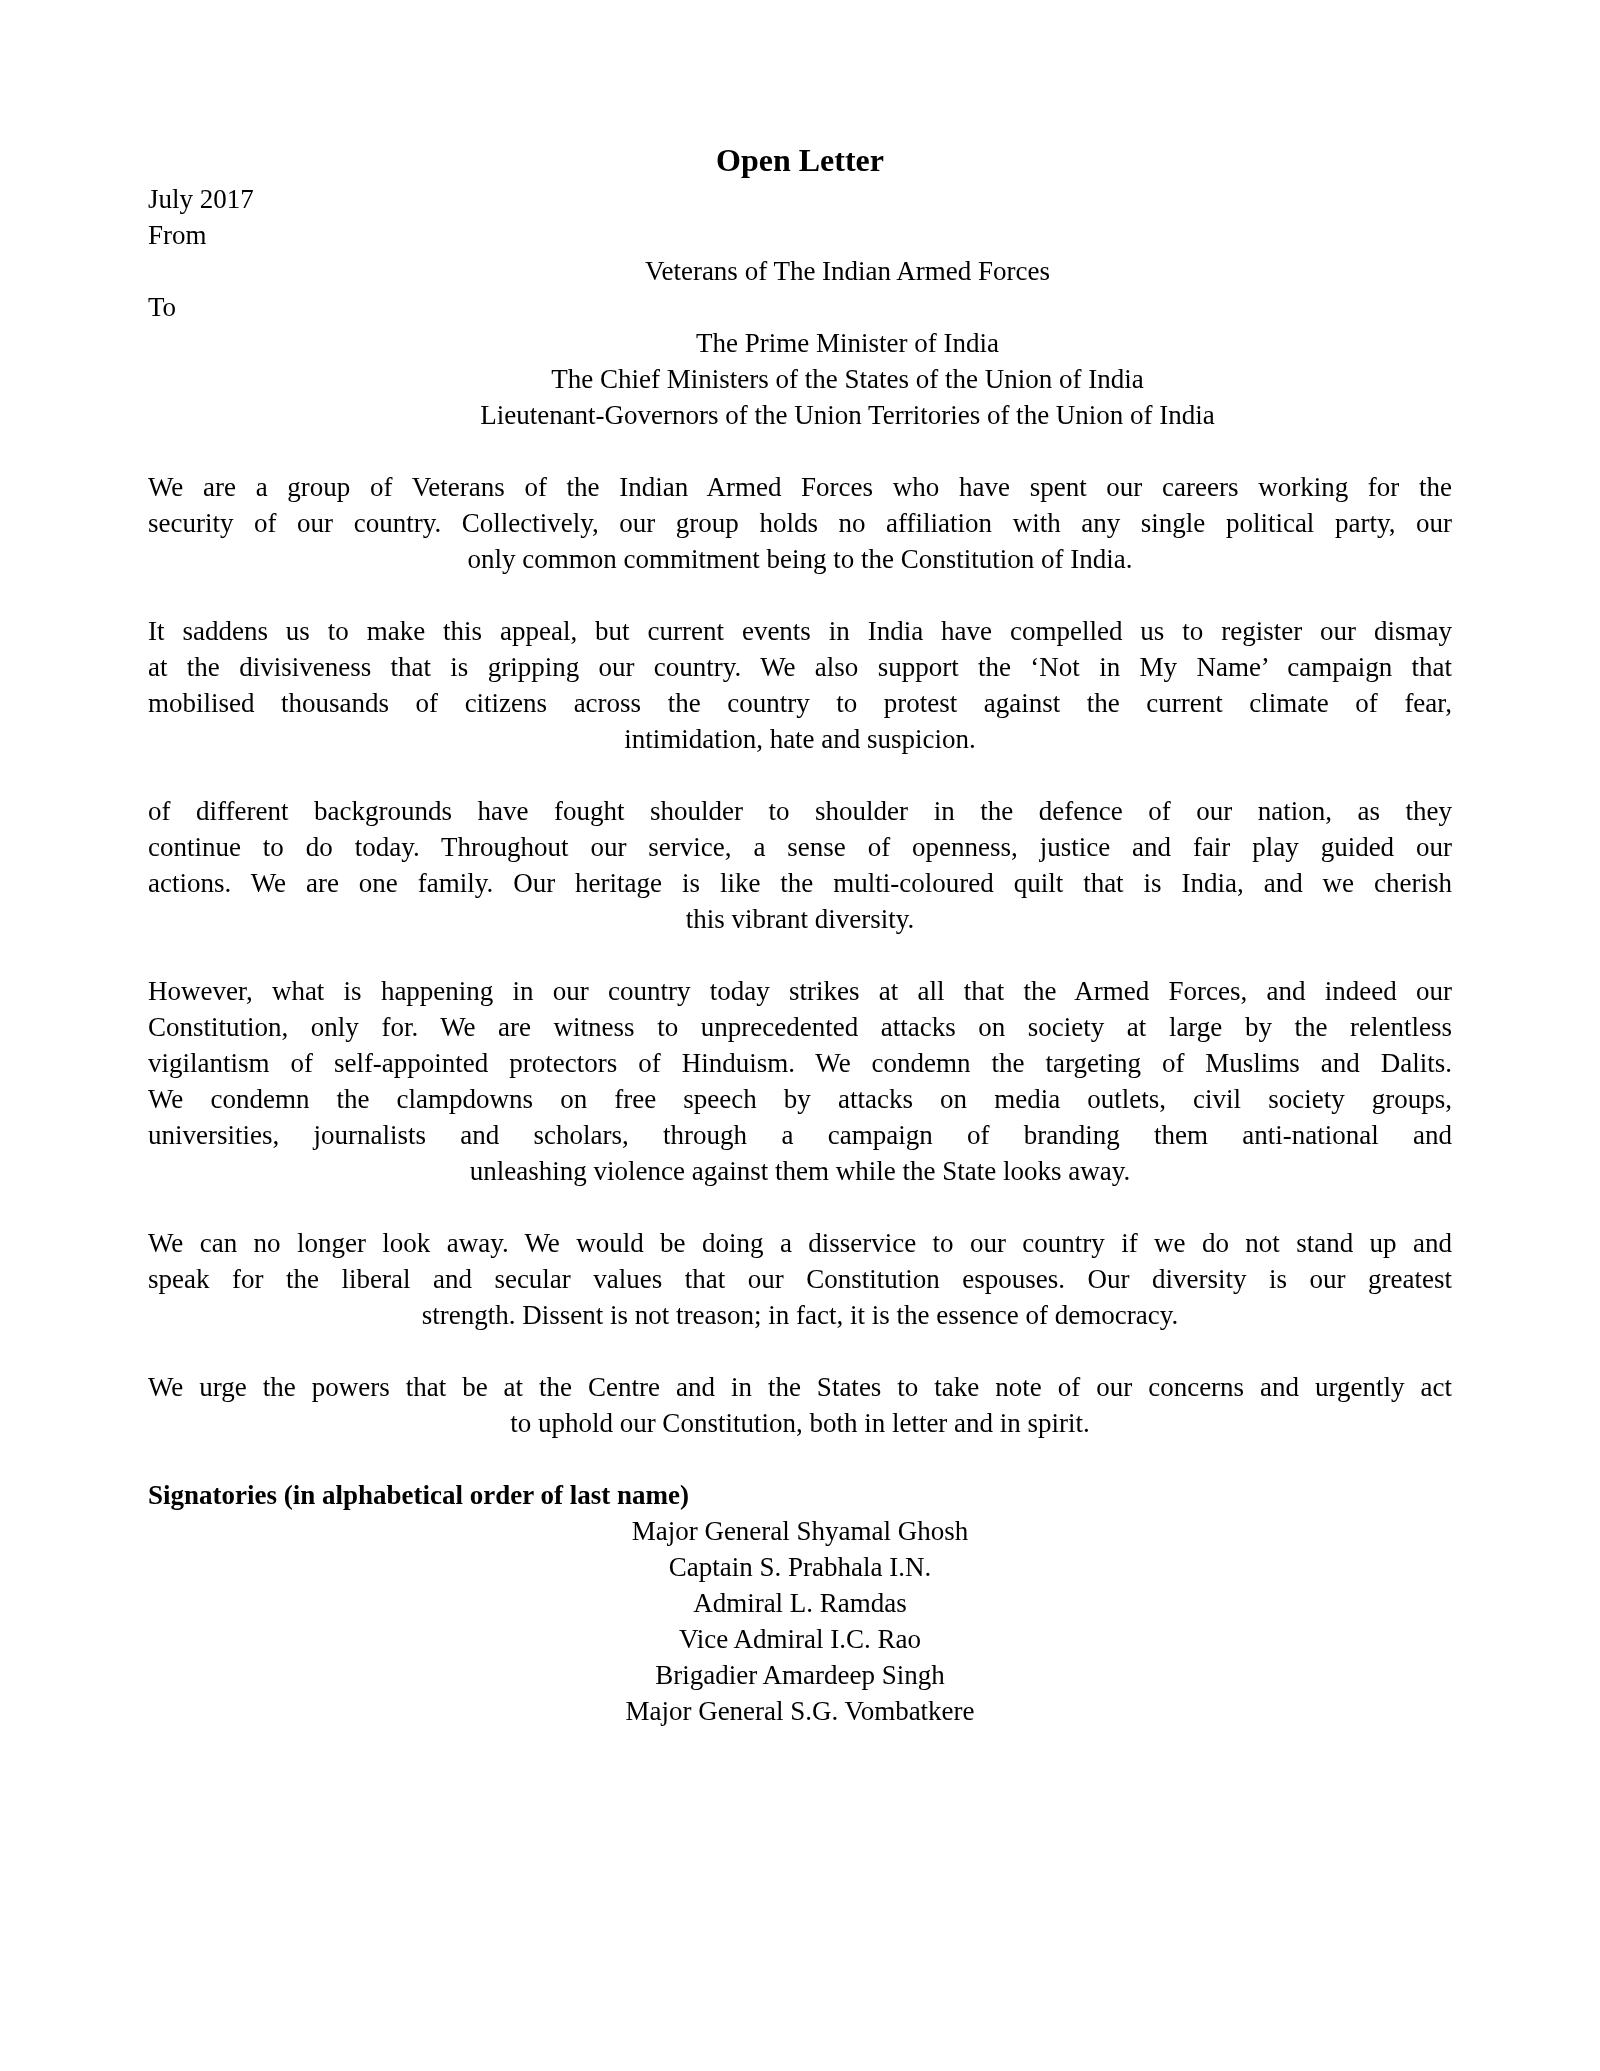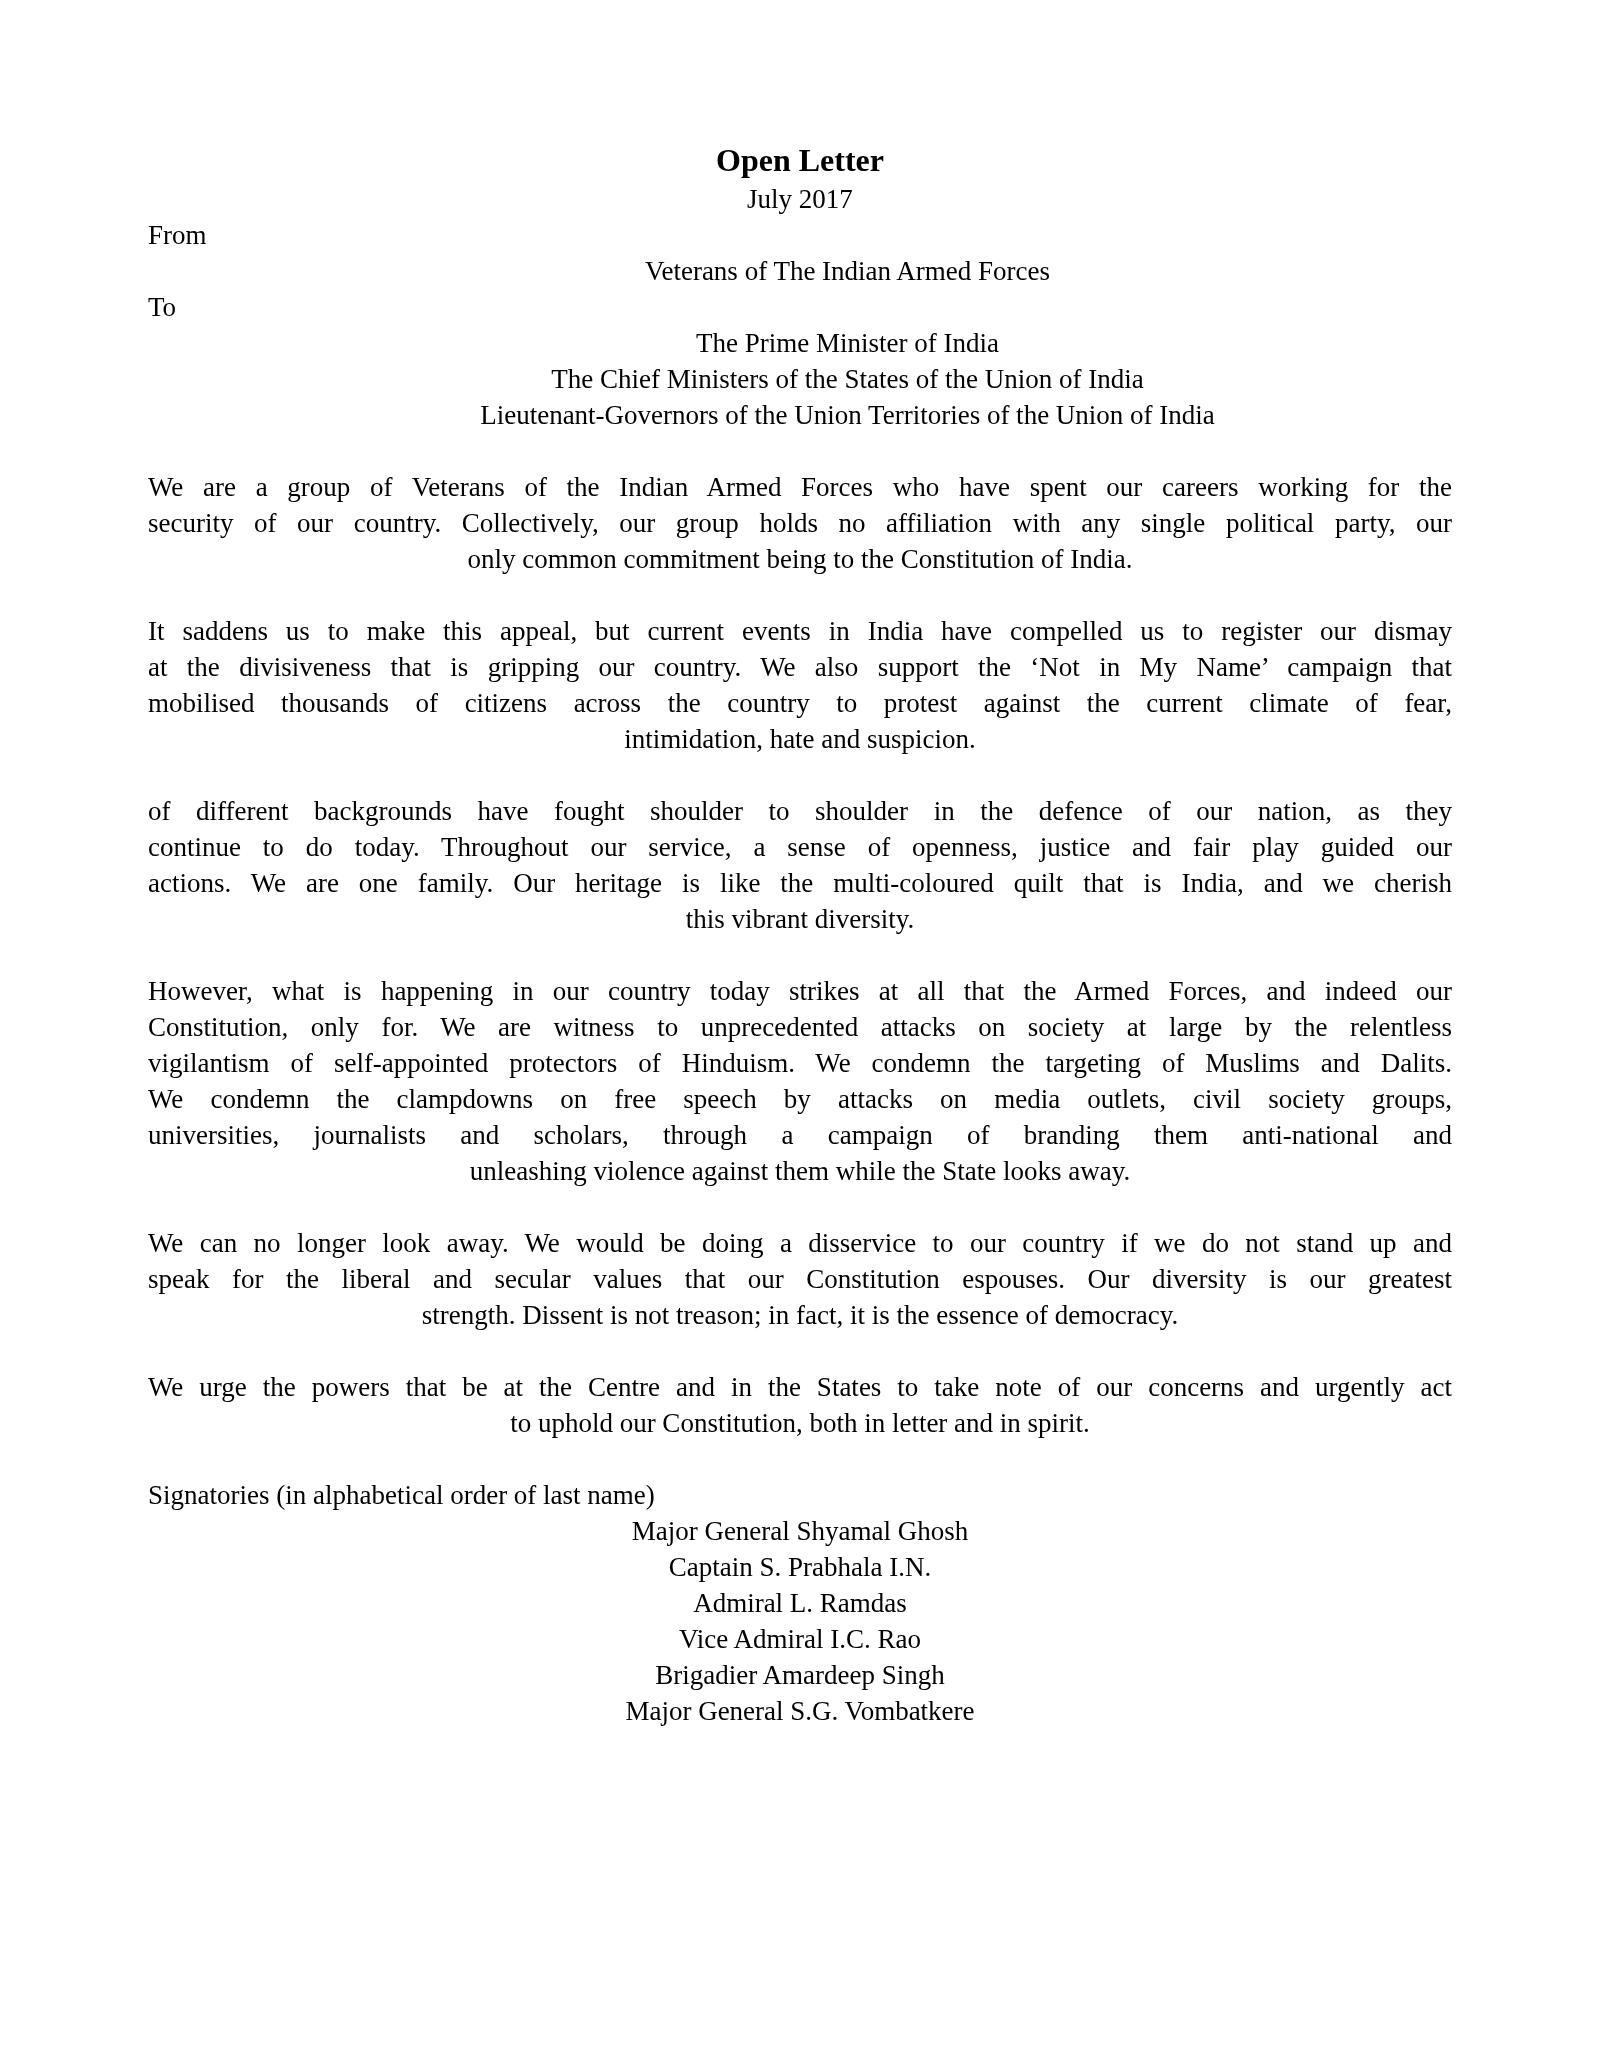--- a/index.html
+++ b/index.html
@@ -14,30 +14,30 @@
     line-height: 36px;
     padding: 139px 148px 0 148px;
     overflow: hidden;
   }
   .title {
     text-align: center;
     font-weight: bold;
     font-size: 32px;
     line-height: 42px;
   }
-  .date-line { text-align: center; }
+  .date-line { text-align: left; }
   .indent { padding-left: 95px; }
   .paragraph { margin-top: 36px; }
   .line { text-align: center; }
   .just {
     text-align: justify;
     text-align-last: justify;
   }
   .sig-block { margin-top: 36px; }
-  .sig-heading { font-weight: normal; }
+  .sig-heading { font-weight: bold; }
 </style>
 </head>
 <body>
 
 <div class="page">
 
   <div class="title">Open Letter</div>
 
   <div class="date-line">July 2017</div>
 

